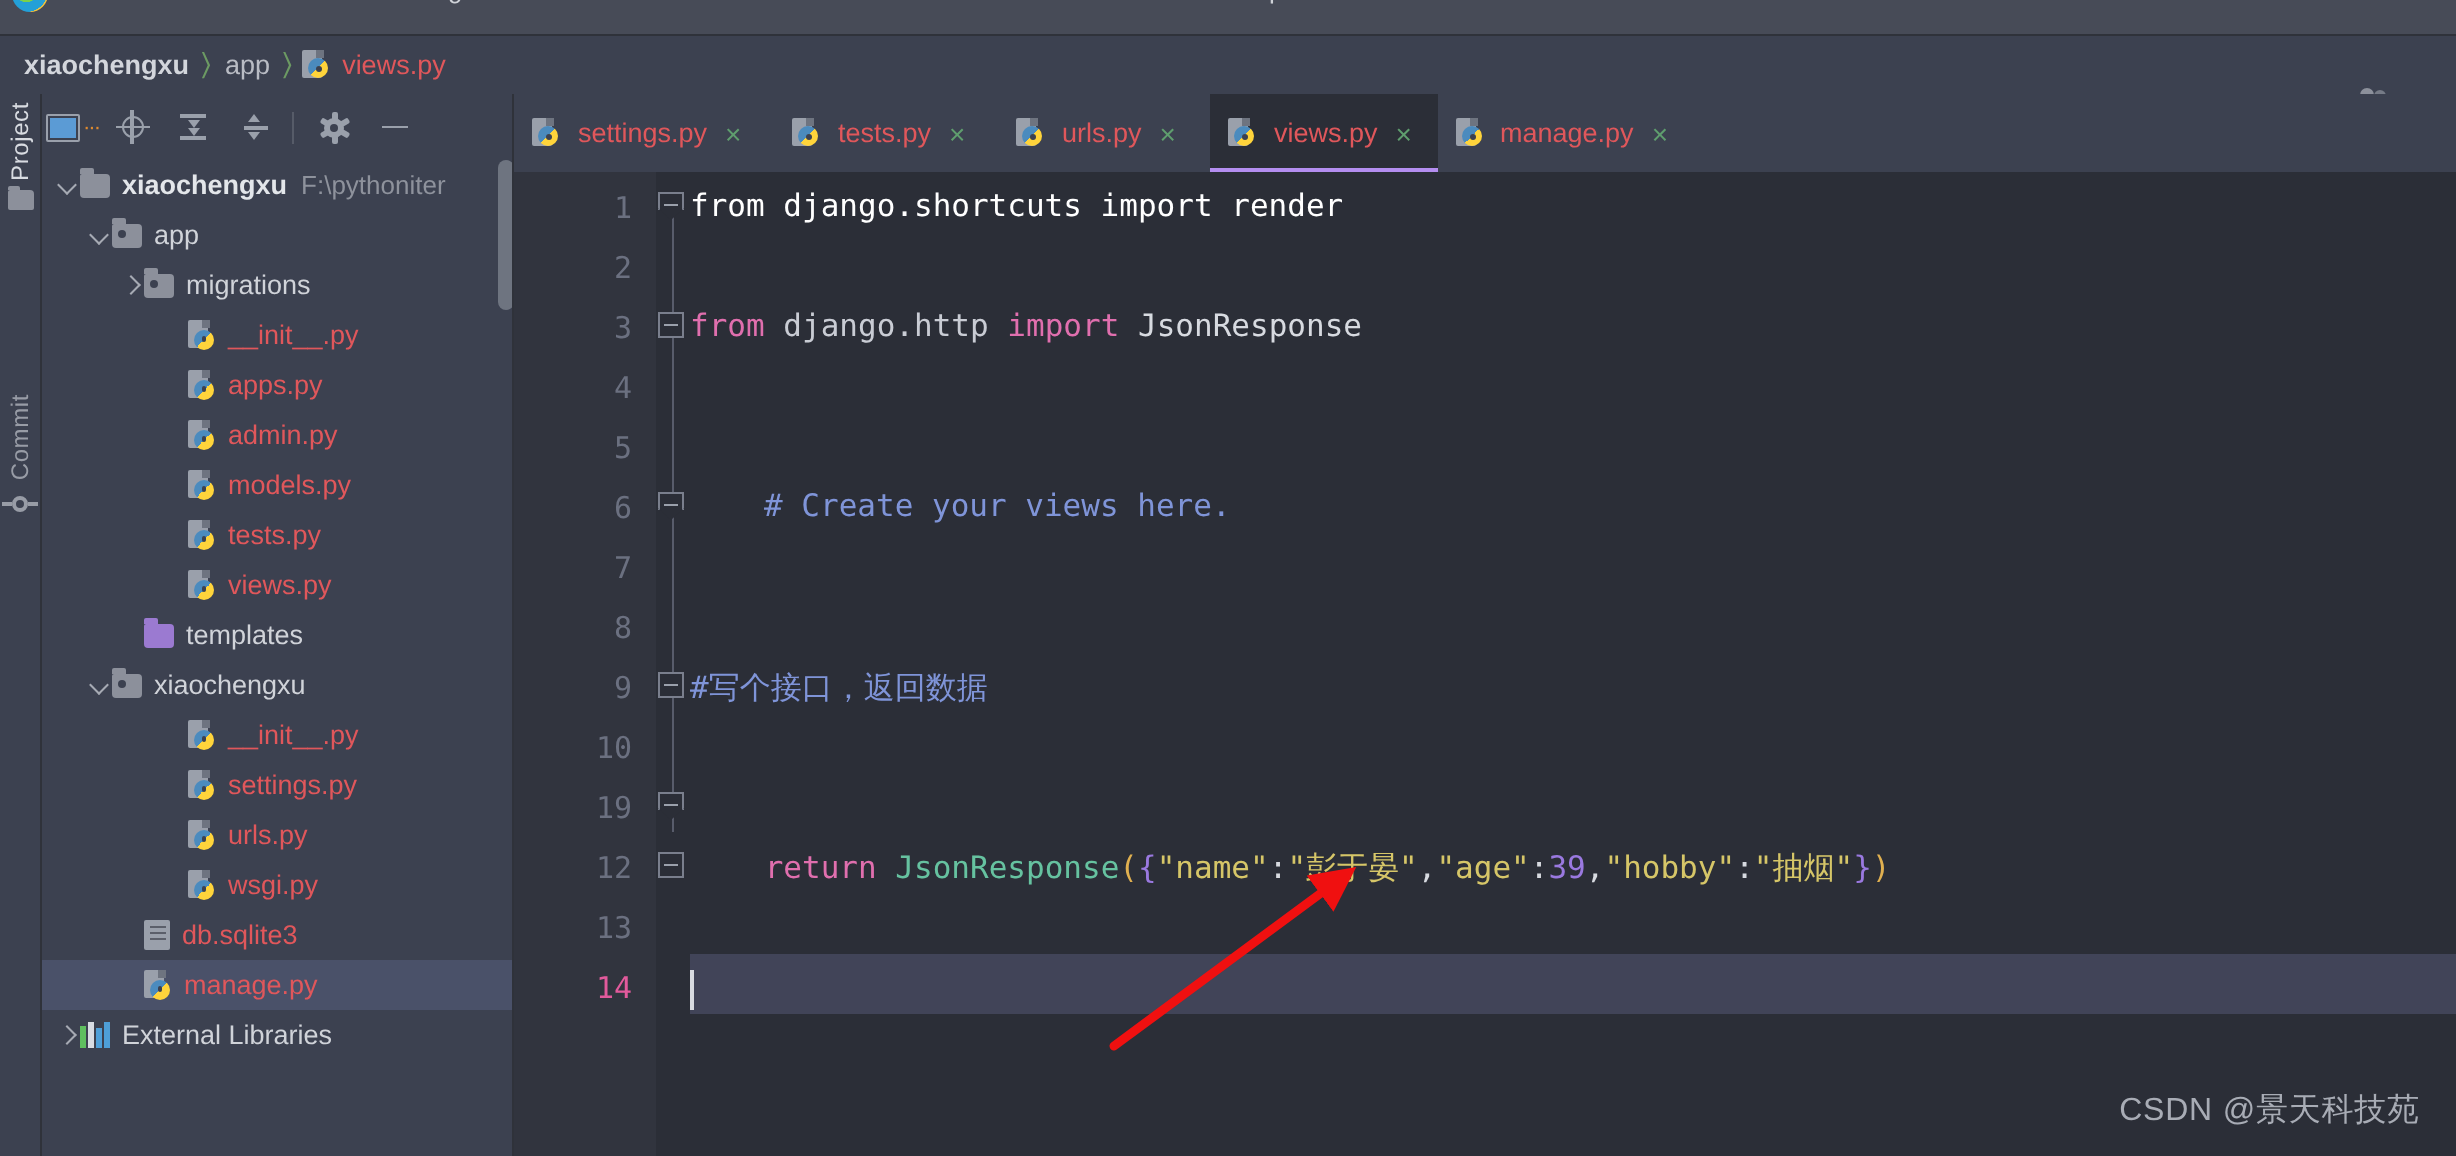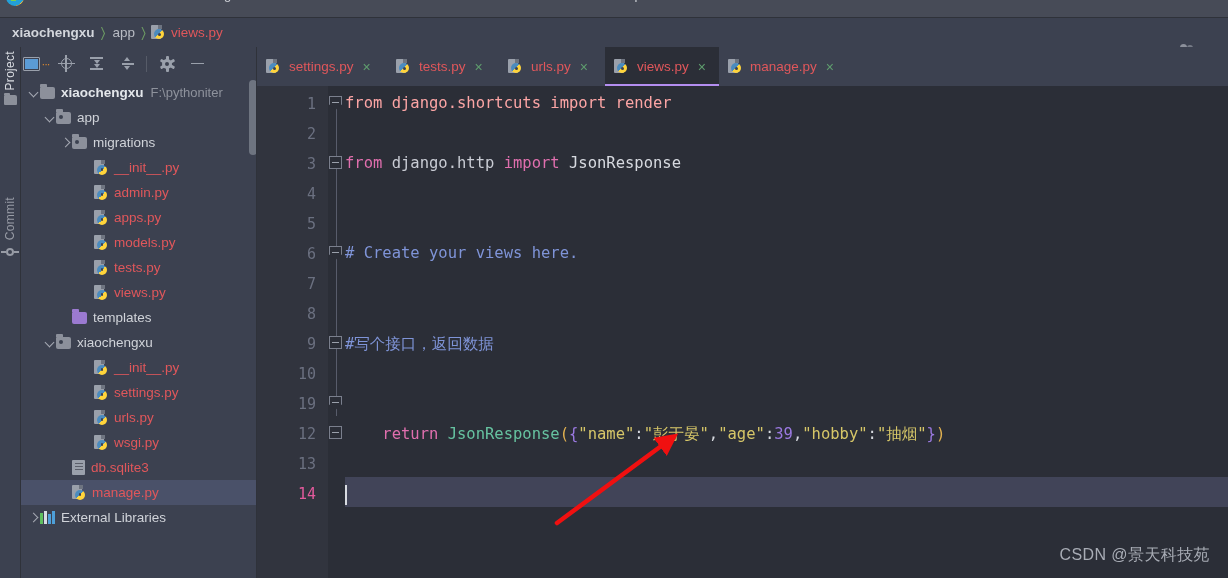--- a/index.html
+++ b/index.html
@@ -145,21 +145,21 @@
     font-family:"DejaVu Sans Mono","Liberation Mono",monospace;font-size:15px;color:#6b7080;}
   .ln.cur{color:#e25a9c;}
   .cl{position:absolute;left:0;white-space:pre;color:#c9ccd4;}
   .caretband{position:absolute;left:0;width:971px;height:30px;background:#414458;}
   .caretband .edge{position:absolute;left:71px;top:0;width:17px;height:30px;background:#3a3d4b;}
   .caret{position:absolute;width:2px;height:20px;background:#d8dbe1;}
 
   
   .kw{color:#e06fae;} .fn{color:#66c2a0;} .cls{color:#d7dae0;}
   .cmt{color:#7f94d8;} .cmt2{color:#7f94d8;}
-  .grey{color:#fca5a5;}
+  .grey{color:#ffffff;}
   .str{color:#d6c668;} .num{color:#9a79e0;}
   .par{color:#d7dae0;} .italic{font-style:italic;color:#c9b06e;}
   .brc{color:#e0b050;} .brc2{color:#9a79e0;}
 
   
   .arrow{position:absolute;left:0;top:0;width:1228px;height:578px;pointer-events:none;}
   .wm{position:absolute;right:18px;bottom:12px;font-size:16px;color:#a8acb5;
     font-family:"Liberation Sans","DejaVu Sans",sans-serif;letter-spacing:.4px;}
 </style>
 </head>
@@ -299,31 +299,31 @@
           <span class="lbl py">__init__.py</span>
         </div>
         <div class="row" style="padding-left: 60px;">
           <span class="twisty"></span>
           <span class="pyfile">
             <span class="sheet"></span>
             <span class="fold"></span>
             <span class="pyb"></span>
             <span class="pyh"></span>
           </span>
+          <span class="lbl py">apps.py</span>
+        </div>
+        <div class="row" style="padding-left: 60px;">
+          <span class="twisty"></span>
+          <span class="pyfile">
+            <span class="sheet"></span>
+            <span class="fold"></span>
+            <span class="pyb"></span>
+            <span class="pyh"></span>
+          </span>
           <span class="lbl py">admin.py</span>
-        </div>
-        <div class="row" style="padding-left: 60px;">
-          <span class="twisty"></span>
-          <span class="pyfile">
-            <span class="sheet"></span>
-            <span class="fold"></span>
-            <span class="pyb"></span>
-            <span class="pyh"></span>
-          </span>
-          <span class="lbl py">apps.py</span>
         </div>
         <div class="row" style="padding-left: 60px;">
           <span class="twisty"></span>
           <span class="pyfile">
             <span class="sheet"></span>
             <span class="fold"></span>
             <span class="pyb"></span>
             <span class="pyh"></span>
           </span>
           <span class="lbl py">models.py</span>
@@ -533,21 +533,21 @@
           <span class="sq"></span>
           <span class="mi"></span>
         </div>
       </div>
     <div id="codearea" class="code">
         <div class="cl" style="top: 8px;"><span class="grey">from django.shortcuts import render</span></div>
         <div class="cl" style="top: 38px;"></div>
         <div class="cl" style="top: 68px;"><span class="kw">from</span> django.http <span class="kw">import</span> <span class="cls">JsonResponse</span></div>
         <div class="cl" style="top: 98px;"></div>
         <div class="cl" style="top: 128px;"></div>
-        <div class="cl" style="top: 158px;"><span class="cmt"># Create your views here.</span></div>
+        <div class="cl" style="top: 158px; margin-left: 37px;"><span class="cmt"># Create your views here.</span></div>
         <div class="cl" style="top: 188px;"></div>
         <div class="cl" style="top: 218px;"></div>
         <div class="cl" style="top: 248px;"><span class="cmt2">#写个接口，返回数据</span></div>
         <div class="cl" style="top: 278px;"></div>
         <div class="cl" style="top: 338px;">    <span class="kw">return</span> <span class="fn">JsonResponse</span><span class="brc">(</span><span class="brc2">{</span><span class="str">"name"</span><span class="par">:</span><span class="str">"彭于晏"</span><span class="par">,</span><span class="str">"age"</span><span class="par">:</span><span class="num">39</span><span class="par">,</span><span class="str">"hobby"</span><span class="par">:</span><span class="str">"抽烟"</span><span class="brc2">}</span><span class="brc">)</span></div>
         <div class="cl" style="top: 368px;"></div>
         <div class="cl" style="top: 398px;"></div>
         <div class="caret" style="left: 0px; top: 399px;"></div>
       </div>
   </div>

